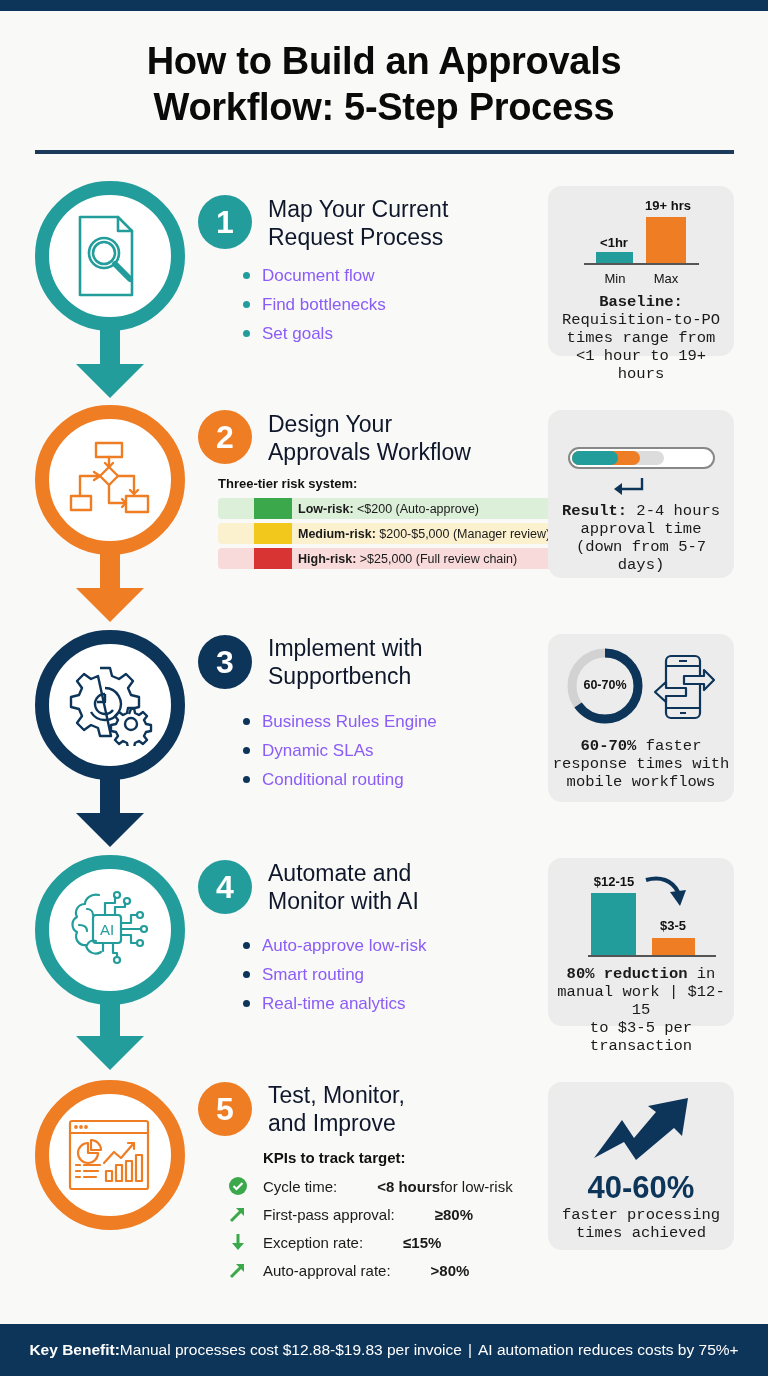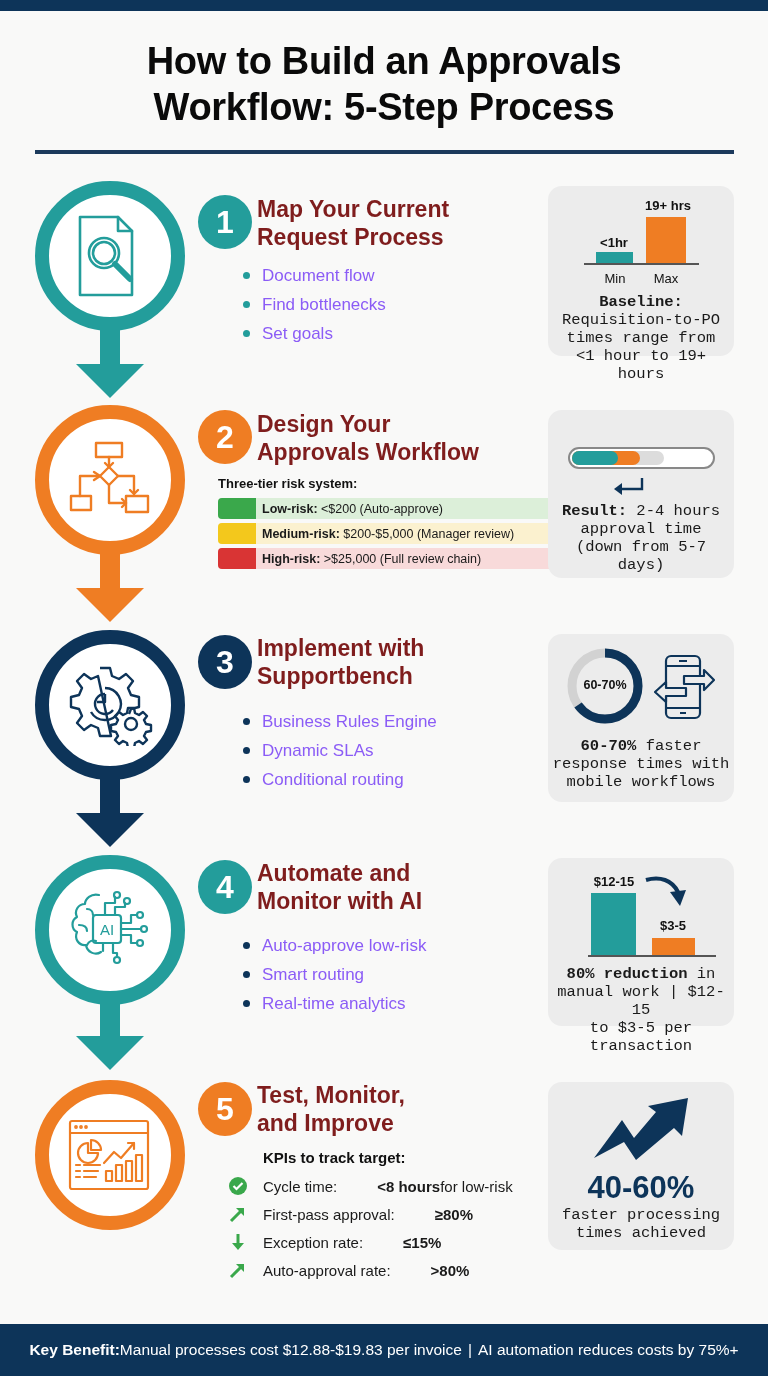--- a/index.html
+++ b/index.html
@@ -7,31 +7,31 @@
   body { position: relative; font-family: "Liberation Sans", sans-serif; color: #111; }
   .topbar { position: absolute; left: 0; top: 0; width: 768px; height: 11px; background: #0d3459; }
   .title { position: absolute; left: 0; top: 38px; width: 768px; text-align: center; font-size: 38px; font-weight: bold; line-height: 46px; color: #0a0a0a; letter-spacing: -0.3px; }
   .title-rule { position: absolute; left: 35px; top: 150px; width: 699px; height: 4px; background: #1c3a5c; }
 
   .node { position: absolute; left: 35px; width: 150px; height: 150px; border-radius: 50%; border: 14px solid; background: #fff; display: flex; align-items: center; justify-content: center; }
   .stem { position: absolute; width: 20px; }
   .arrowhead { position: absolute; width: 0; height: 0; border-left: 34px solid transparent; border-right: 34px solid transparent; border-top: 34px solid; }
 
   .badge { position: absolute; left: 198px; width: 54px; height: 54px; border-radius: 50%; color: #fff; font-size: 32px; font-weight: bold; display: flex; align-items: center; justify-content: center; }
-  .step-title { position: absolute; left: 257px; font-size: 23px; font-weight: bold; line-height: 28px; color: #7f1d1d; }
+  .step-title { position: absolute; left: 268px; font-size: 23px; font-weight: normal; line-height: 28px; color: #0f172a; }
   .bullets { position: absolute; left: 243px; list-style: none; }
   .bullets li { font-size: 17px; line-height: 29px; color: #8b5cf6; display: flex; align-items: center; }
   .dot { width: 7px; height: 7px; border-radius: 50%; margin-right: 12px; flex: none; }
 
   .card { position: absolute; left: 548px; width: 186px; background: #ececec; border-radius: 14px; }
   .card-text { position: absolute; left: 0; width: 186px; text-align: center; font-size: 15.5px; line-height: 18px; color: #1a1a1a; font-family: Liberation Mono, monospace; }
   .card-text b { font-weight: bold; }
 
   .risk-label { position: absolute; left: 218px; top: 476px; font-size: 13px; font-weight: bold; color: #111; }
-  .risk-row { position: absolute; left: 218px; width: 377px; height: 21px; border-radius: 4px; display: flex; align-items: center; overflow: hidden; }
+  .risk-row { position: absolute; left: 218px; width: 377px; height: 21px; border-radius: 4px; display: flex; align-items: center; overflow: hidden; padding-left: 36px; }
   .risk-swatch { width: 38px; height: 100%; flex: none; }
   .risk-text { padding-left: 6px; font-size: 12.5px; color: #1a1a1a; white-space: nowrap; }
   .risk-text b { font-weight: bold; }
 
   .kpi-head { position: absolute; left: 263px; top: 1149px; font-size: 15px; font-weight: bold; color: #111; }
   .kpi-row { position: absolute; left: 228px; display: flex; align-items: center; font-size: 15px; color: #1a1a1a; }
   .kpi-icon { width: 20px; height: 20px; margin-right: 15px; display: flex; align-items: center; justify-content: center; }
   .kpi-row b { font-weight: bold; margin-left: 40px; }
 
   .footer { position: absolute; left: 0; top: 1324px; width: 768px; height: 52px; background: #0d3459; color: #fff; display: flex; align-items: center; justify-content: center; font-size: 15.5px; white-space: nowrap; }

